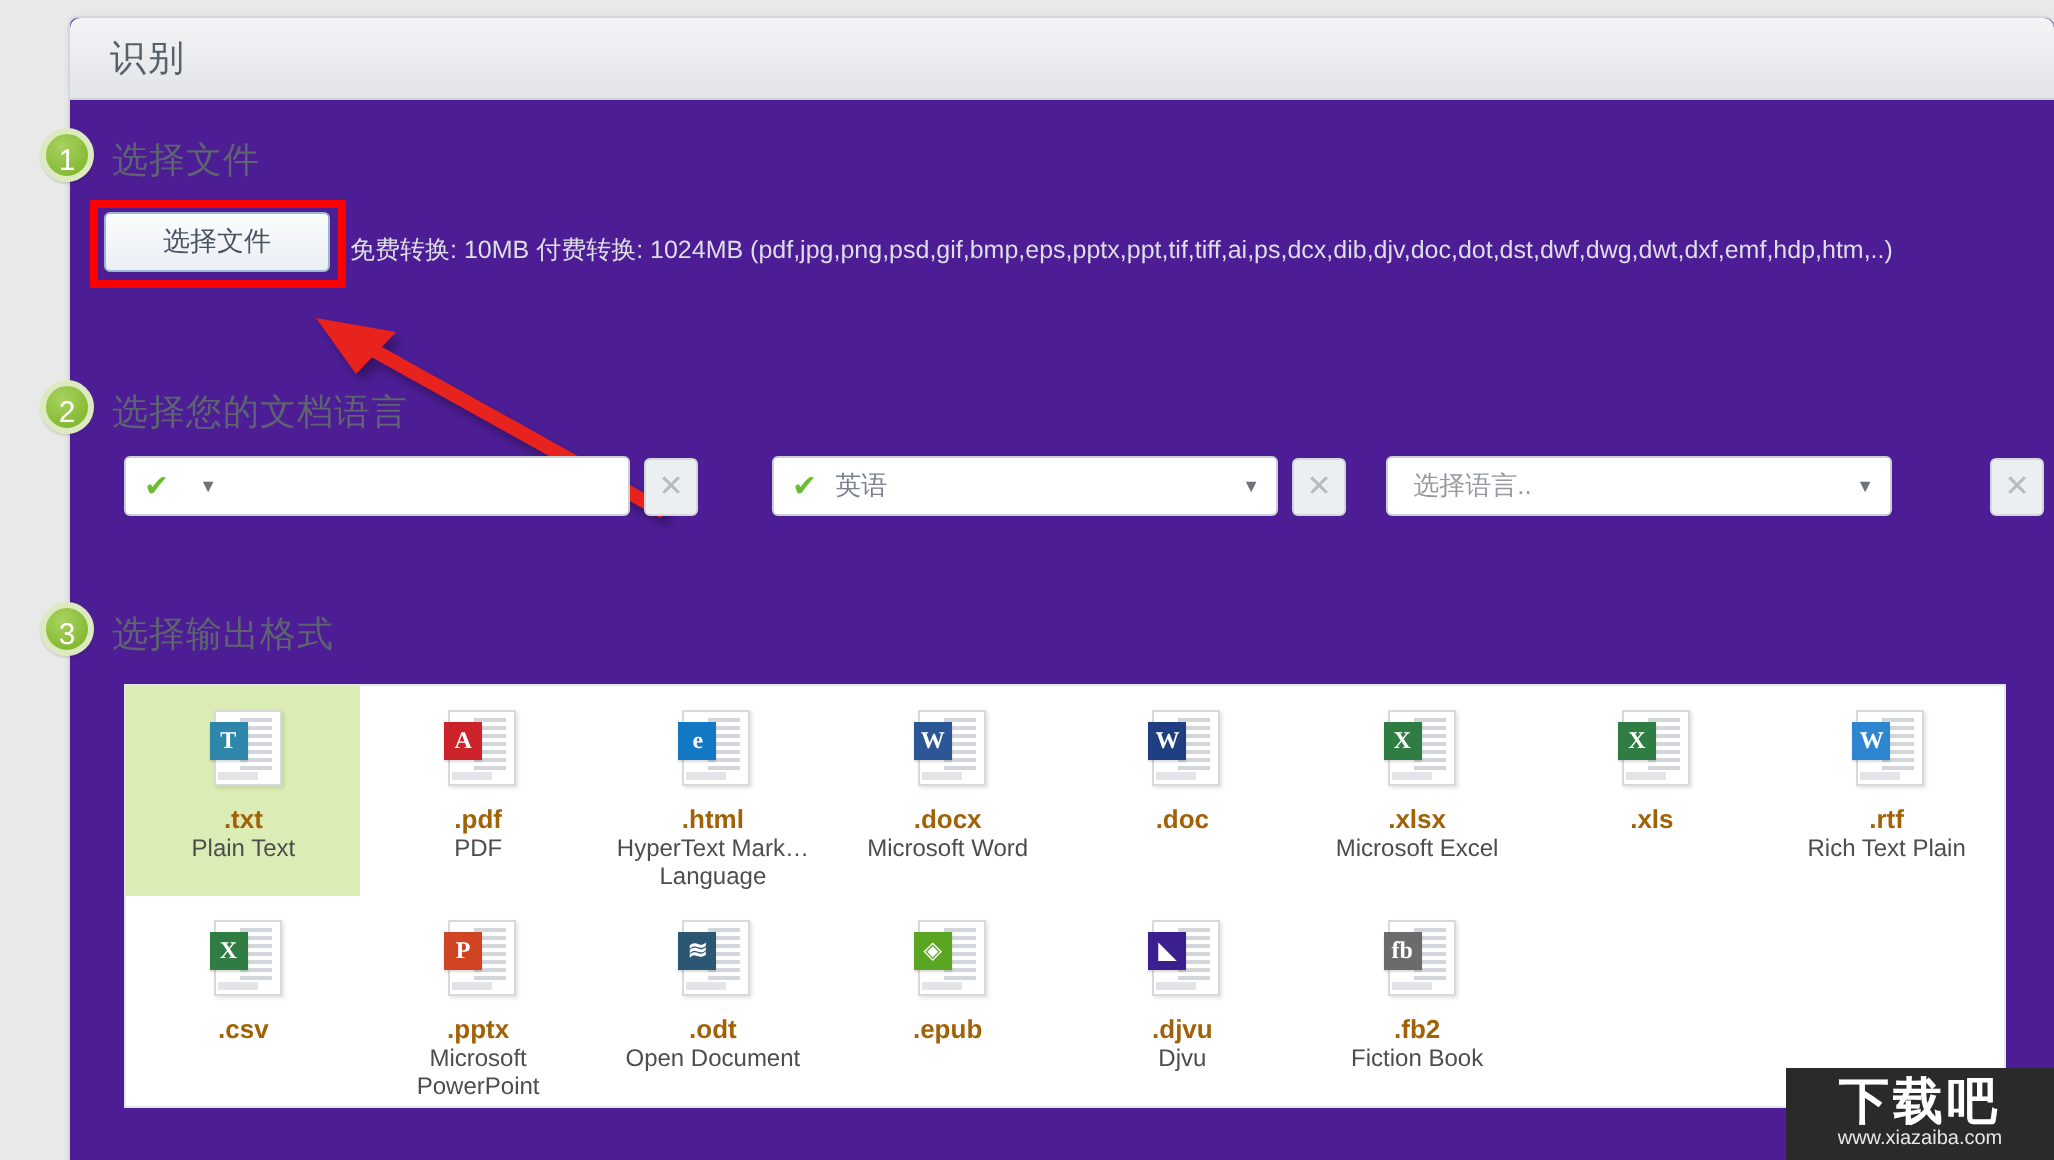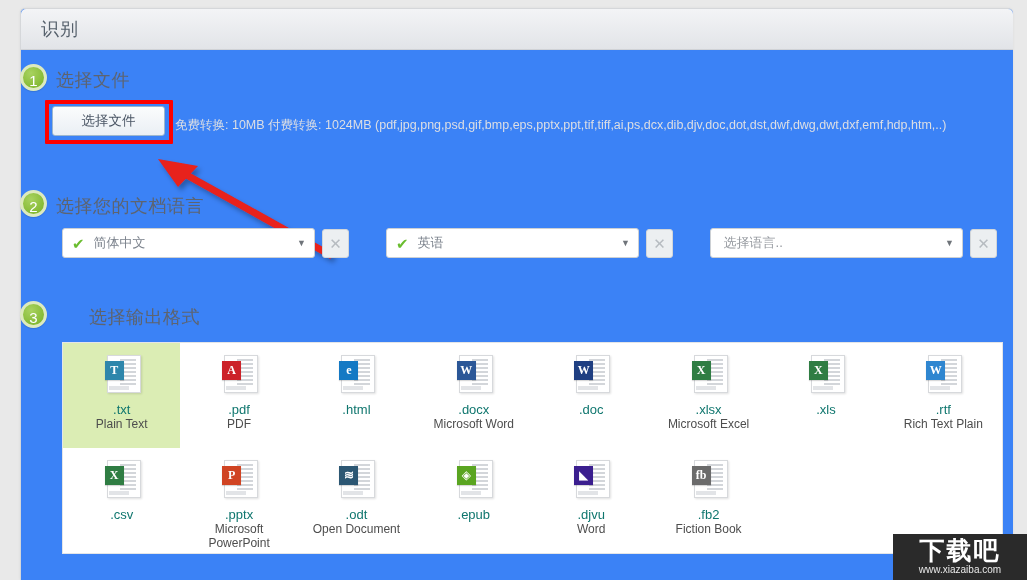--- a/index.html
+++ b/index.html
@@ -7,22 +7,22 @@
   body {
     width:1027px; height:580px;
     background:#e9e9e9;
     font-family:"Liberation Sans","DejaVu Sans",sans-serif;
     overflow:hidden;
     position:relative;
   }
 
   
   #panel{
-    position:absolute; left:20px; top:8px; width:993px; height:572px;
-    background:#3b82f6;
+    position:absolute; left:34px; top:8px; width:993px; height:572px;
+    background:#4c1d95;
     border:1px solid #d5d7da; border-bottom:none; border-right:none;
     border-top-left-radius:5px; border-top-right-radius:5px;
     box-shadow:0 0 3px rgba(0,0,0,.06);
   }
   #panel-header{
     height:41px;
     background:linear-gradient(to bottom,#f3f4f6 0%,#e2e4e8 100%);
     border-bottom:1px solid #d0d2d6;
     border-top-left-radius:5px; border-top-right-radius:5px;
     display:flex; align-items:center;
@@ -88,21 +88,21 @@
     position:absolute; left:62px; top:342px; width:941px;
     border:1px solid #e3e5e8; background:#fff;
     display:grid; grid-template-columns:repeat(8,1fr);
   }
   .fmt{
     height:105px; padding-top:10px;
     display:flex; flex-direction:column; align-items:center; cursor:pointer;
     text-align:center;
   }
   .fmt.selected{ background:#dbedb4; }
-  .fmt-ext{ font-size:13px; font-weight:normal; color:#0f766e; margin-top:7px; }
+  .fmt-ext{ font-size:13px; font-weight:bold; color:#a16207; margin-top:7px; }
   .fmt-desc{ font-size:12px; color:#4d4d4d; line-height:14px; margin-top:0; max-width:100px; }
 
   
   .ficon{ position:relative; width:38px; height:42px; }
   .fpage{
     position:absolute; left:4px; top:2px; width:34px; height:38px;
     background:#fff; border:1px solid #d7d9dc;
     box-shadow:1px 1px 2px rgba(0,0,0,.12);
   }
   .flines{ position:absolute; left:17px; top:6px; width:16px; height:30px; }
@@ -155,48 +155,47 @@
 
 <div class="step">
   <div class="step-badge" style="left:20px; top:190px;">2</div>
   <div class="step-title" style="left:56px; top:194px;">选择您的文档语言</div>
 </div>
 
 <div class="lang-row">
   <div class="lang-group" style="left:62px;">
     <div class="lang-select" style="width:253px;">
       <span class="lang-check">✔</span>
-      <span class="lang-text">简体中文</span>
       <span class="lang-caret">▼</span>
     </div>
     <div class="lang-clear">✕</div>
   </div>
 
   <div class="lang-group" style="left:386px;">
     <div class="lang-select" style="width:253px;">
       <span class="lang-check">✔</span>
       <span class="lang-text">英语</span>
       <span class="lang-caret">▼</span>
     </div>
     <div class="lang-clear">✕</div>
   </div>
 
-  <div class="lang-group" style="left:710px;">
+  <div class="lang-group" style="left:693px;gap:42px;">
     <div class="lang-select" style="width:253px;">
       <span class="lang-check empty">✔</span>
       <span class="lang-text placeholder" style="margin-left:-18px;">选择语言..</span>
       <span class="lang-caret">▼</span>
     </div>
     <div class="lang-clear">✕</div>
   </div>
 </div>
 
 <div class="step">
   <div class="step-badge" style="left:20px; top:301px;">3</div>
-  <div class="step-title" style="left:56px; top:305px;margin-left:33px;">选择输出格式</div>
+  <div class="step-title" style="left:56px; top:305px;">选择输出格式</div>
 </div>
 
 <div id="format-grid">
     <div class="fmt selected">
       <div class="ficon">
         <div class="fpage"></div>
         <div class="flines">
           <i></i>
           <i></i>
           <i></i>
@@ -238,20 +237,21 @@
           <i></i>
           <i></i>
           <i></i>
           <i></i>
           <i></i>
         </div>
         <div class="fbar"></div>
         <div class="fbadge" style="background: rgb(20, 121, 196);">e</div>
       </div>
       <div class="fmt-ext">.html</div>
+      <div class="fmt-desc">HyperText Mark… Language</div>
     </div>
     <div class="fmt">
       <div class="ficon">
         <div class="fpage"></div>
         <div class="flines">
           <i></i>
           <i></i>
           <i></i>
           <i></i>
           <i></i>
@@ -413,21 +413,21 @@
           <i></i>
           <i></i>
           <i></i>
           <i></i>
           <i></i>
         </div>
         <div class="fbar"></div>
         <div class="fbadge" style="background: rgb(59, 31, 143);">◣</div>
       </div>
       <div class="fmt-ext">.djvu</div>
-      <div class="fmt-desc">Word</div>
+      <div class="fmt-desc">Djvu</div>
     </div>
     <div class="fmt">
       <div class="ficon">
         <div class="fpage"></div>
         <div class="flines">
           <i></i>
           <i></i>
           <i></i>
           <i></i>
           <i></i>

